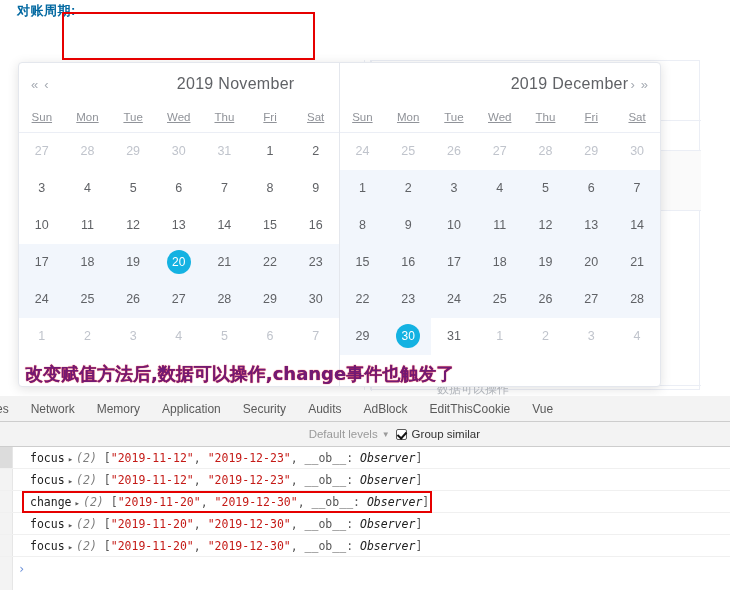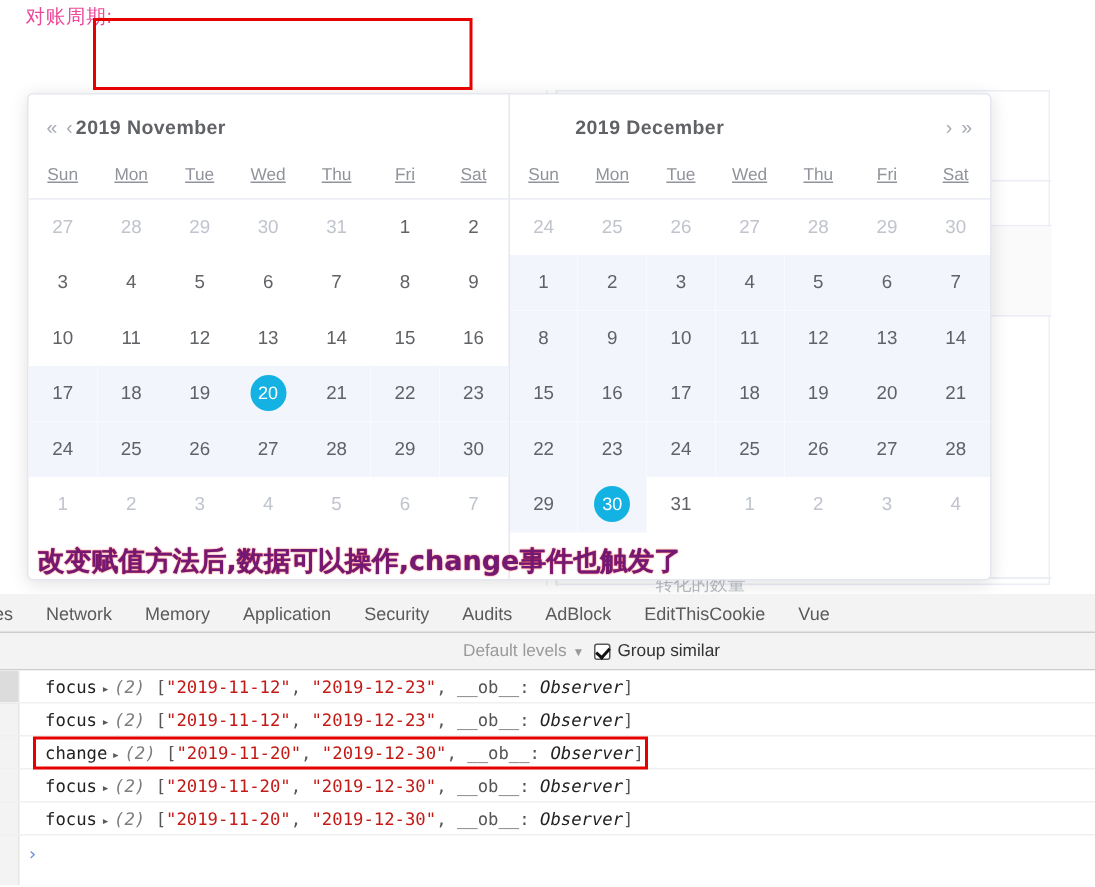--- a/index.html
+++ b/index.html
@@ -10,21 +10,21 @@
     font-family: "Liberation Sans", sans-serif;
     overflow: hidden;
   }
   #root { position: relative; width: 730px; height: 591px; background:#fff; }
 
   
   .app-area { position:absolute; left:0; top:0; width:730px; height:396px; background:#fff; overflow:hidden; }
 
   .field-label {
     position:absolute; left:17px; top:2px;
-    font-size:13px; font-weight:normal; color:#ec4899;
+    font-size:13px; font-weight:bold; color:#0369a1;
     letter-spacing:0.5px; white-space:nowrap;
   }
 
   
   .range-input {
     position:absolute; left:18px; top:22px; width:347px; height:34px;
     border:1px solid #c7e3ee; border-radius:4px; background:#fff;
     display:flex; align-items:center;
   }
   .cal-icon { width:40px; display:flex; align-items:center; justify-content:center; color:#c9cdd4; }
@@ -58,22 +58,22 @@
     display:flex;
   }
   .picker-pane { width:321px; height:100%; position:relative; }
   .picker-pane.left { border-right:1px solid #e4e7ed; }
 
   .pane-header {
     position:relative; height:42px; display:flex; align-items:center;
     padding:0 10px;
   }
   .pane-title {
-    flex:1; text-align:left; font-size:13px; color:#606266;
-    font-weight:bold; letter-spacing:0.3px;
+    flex:1; text-align:right; font-size:16px; color:#606266;
+    font-weight:normal; letter-spacing:0.3px;
   }
   .arrow-grp { display:flex; gap:2px; color:#a6abb3; font-size:13px; cursor:pointer; }
   .arrow-grp span { line-height:1; padding:2px; }
   .arrow-spacer { width:34px; }
 
   table.cal { width:100%; border-collapse:collapse; table-layout:fixed; }
   table.cal th {
     font-size:11.5px; font-weight:normal; color:#909399;
     padding:6px 0 9px 0; text-align:center;
     border-bottom:1px solid #ebeef5;
@@ -169,21 +169,21 @@
       <div class="bg-row" style="top:0px;height:60px;"></div>
       <div class="bg-row" style="top:60px;height:30px;"></div>
       <div class="bg-cellgrey" style="left:0px;top:90px;width:330px;height:60px;border-bottom:1px solid #ebeef5;"></div>
       <div class="bg-row" style="top:150px;height:175px;"></div>
       <div class="bg-row" style="top:265px;height:60px;"></div>
       <div class="vline" style="left:0px;top:0;height:330px;"></div>
       <span class="bg-text" style="left:8px;top:112px;font-size:13px;">格型号</span>
     </div>
     <div class="vline" style="left:364px;top:60px;height:330px;"></div>
     <div style="position:absolute;left:370px;top:385px;width:330px;height:1px;background:#ebeef5;"></div>
-    <span class="bg-text" style="left:437px;top:381px;font-size:12px;color:#b8bcc2;">转化的数量</span>
+    <span class="bg-text" style="left:437px;top:381px;font-size:12px;color:#b8bcc2;">数据可以操作</span>
 
     <div class="field-label">对账周期:</div>
 
 
     <div class="picker">
 
       <div class="picker-pane left">
         <div class="pane-header">
           <div class="arrow-grp">
             <span>«</span>

